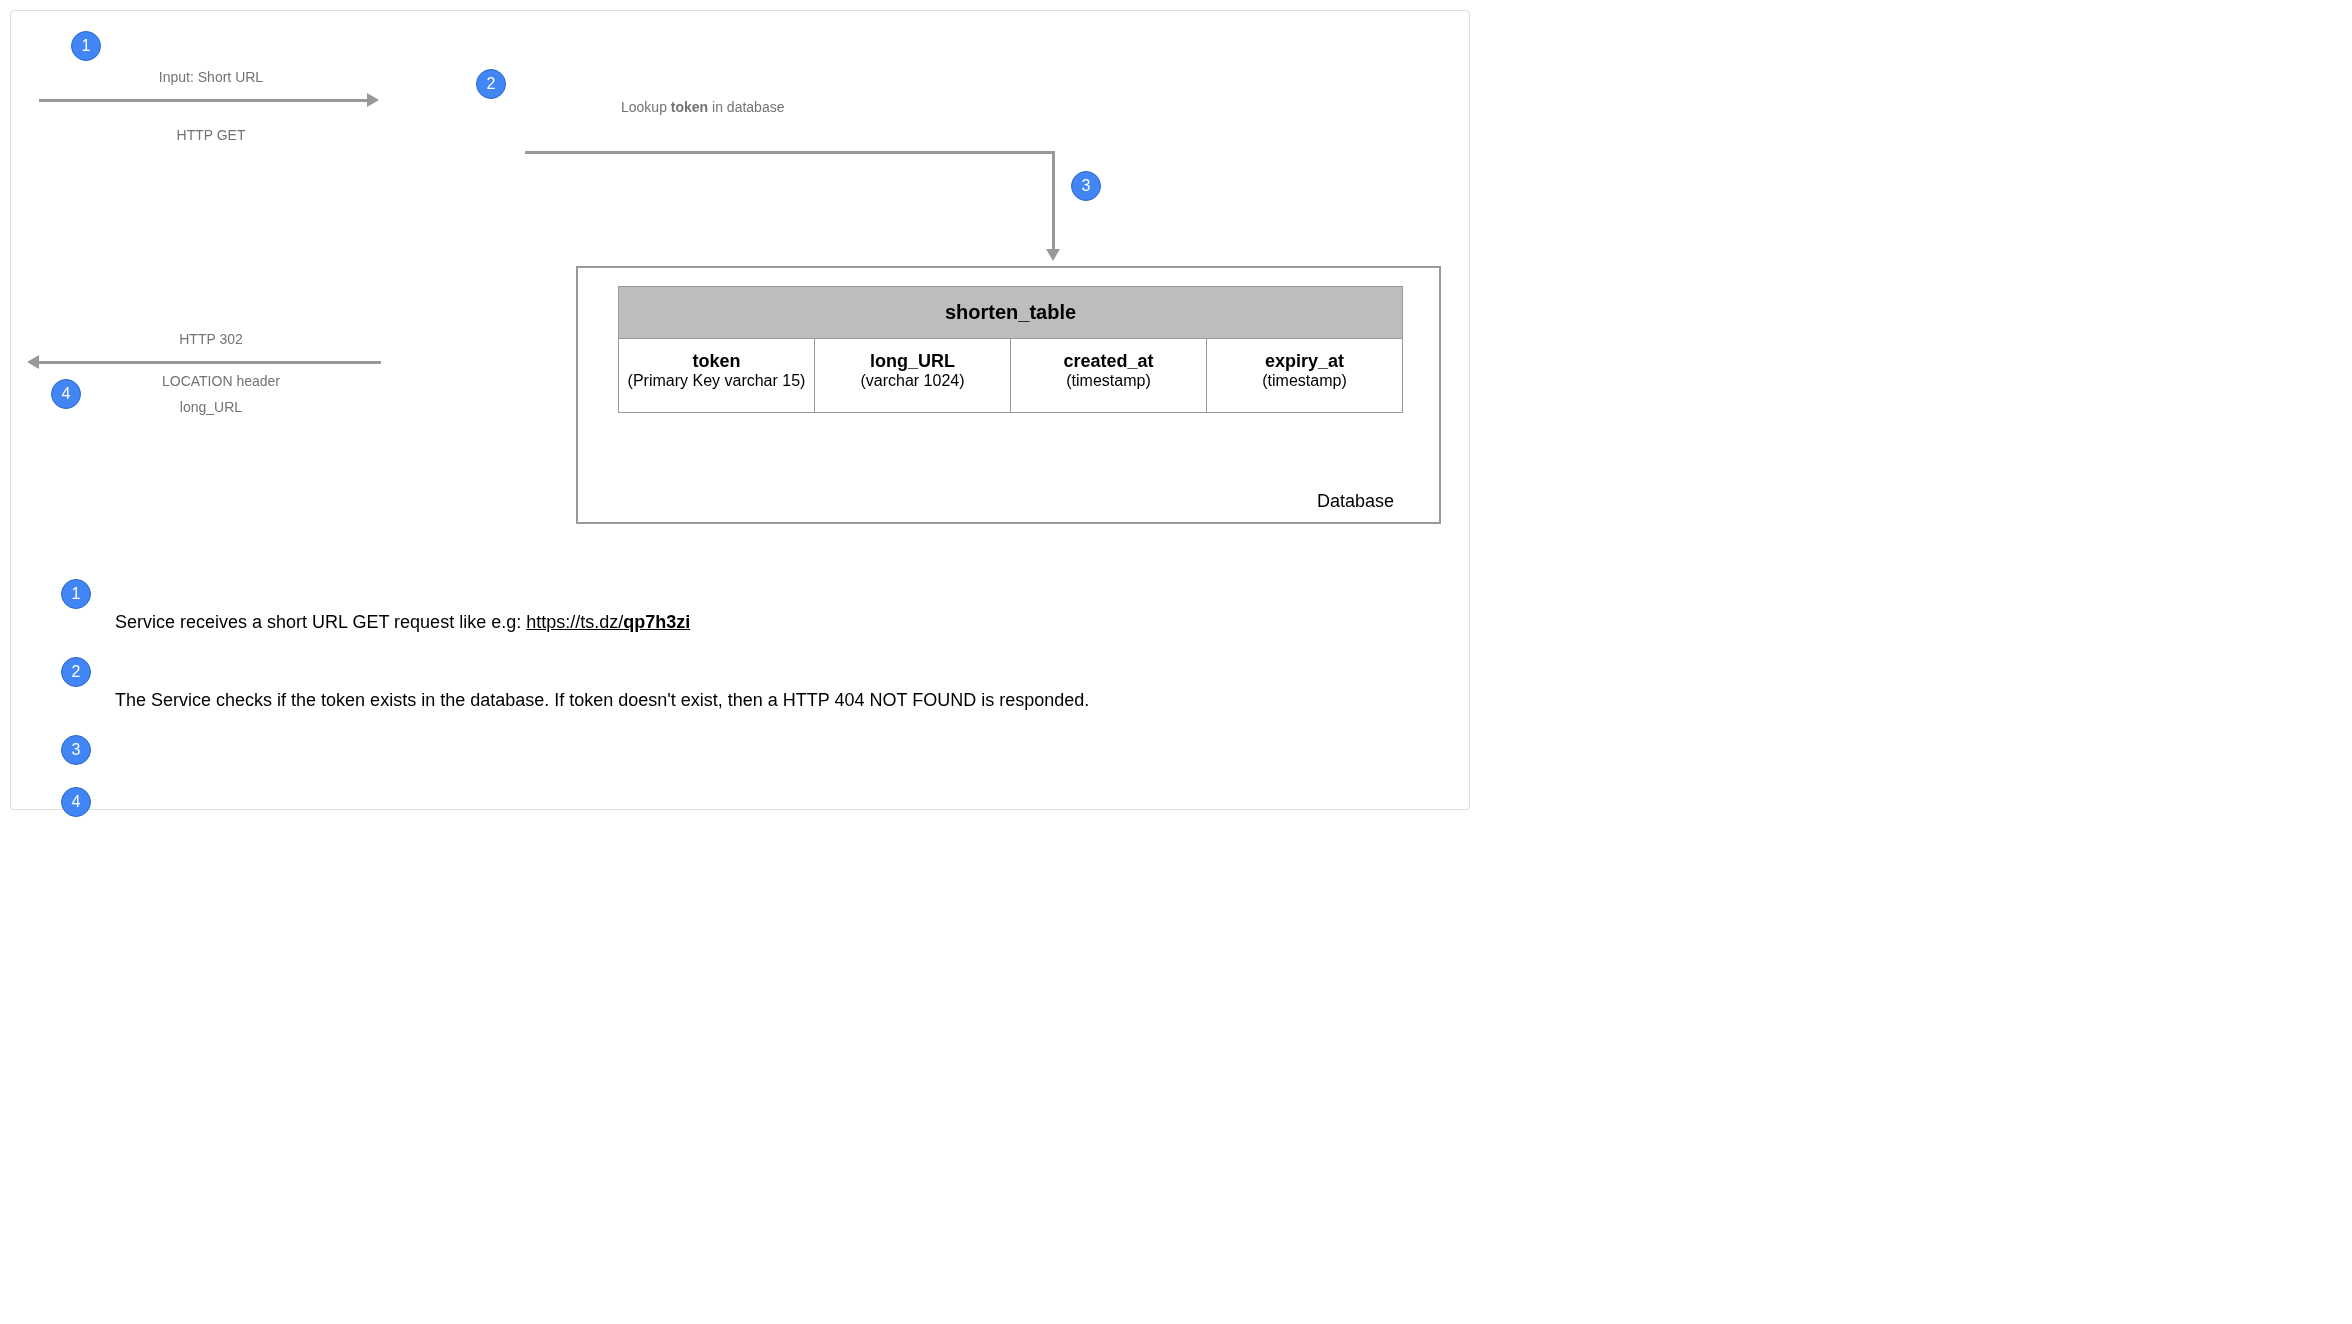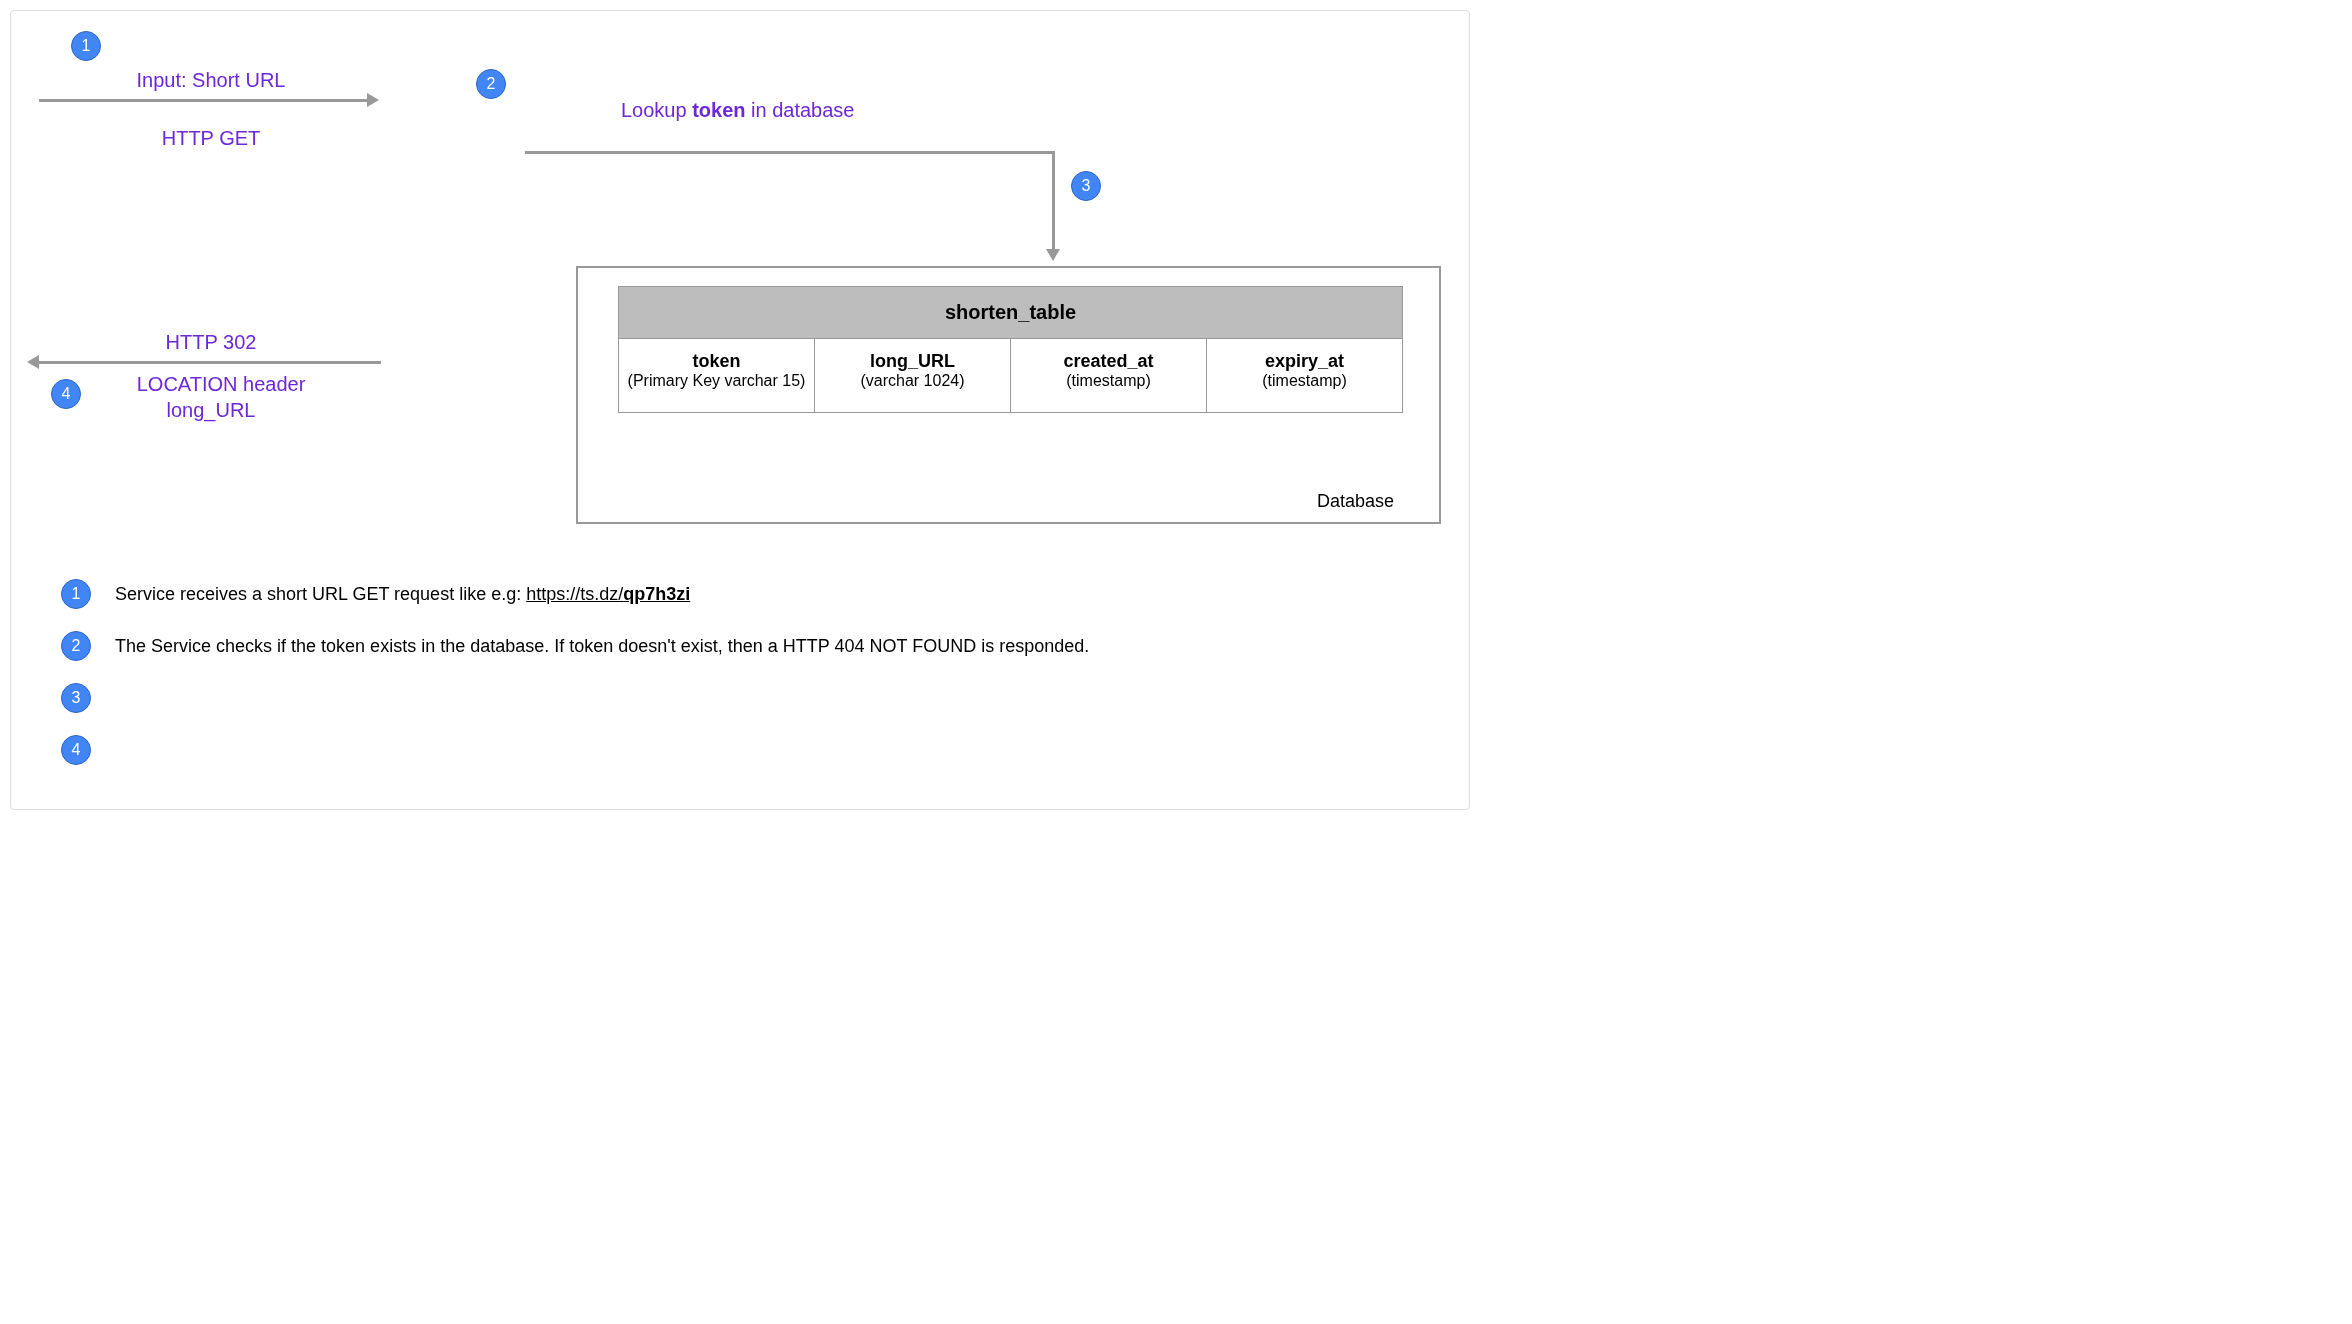--- a/index.html
+++ b/index.html
@@ -50,22 +50,22 @@
   }
   .arrow-head-down {
     position: absolute;
     width: 0; height: 0;
     border-left: 7px solid transparent;
     border-right: 7px solid transparent;
     border-top: 12px solid #999;
   }
   .label {
     position: absolute;
-    font-size: 20px;
-    color: #6d28d9;
+    font-size: 14px;
+    color: #737373;
     text-align: center;
   }
   .service-box {
     position: absolute;
     left: 374px;
     top: 32px;
     width: 138px;
     height: 400px;
     background: #8bc34a;
     border: 1px solid #000;
@@ -133,20 +133,21 @@
   }
   .step .badge {
     position: static;
     flex-shrink: 0;
     margin-right: 24px;
   }
   .step-text {
     font-size: 18px;
     line-height: 1.4;
     padding-top: 3px;
+    margin-top: 28px;
   }
   .step-text b { font-weight: bold; }
 </style>
 </head>
 <body>
 
 <div class="outer">
 
   <div class="badge" style="left:60px; top:20px;">1</div>
 

